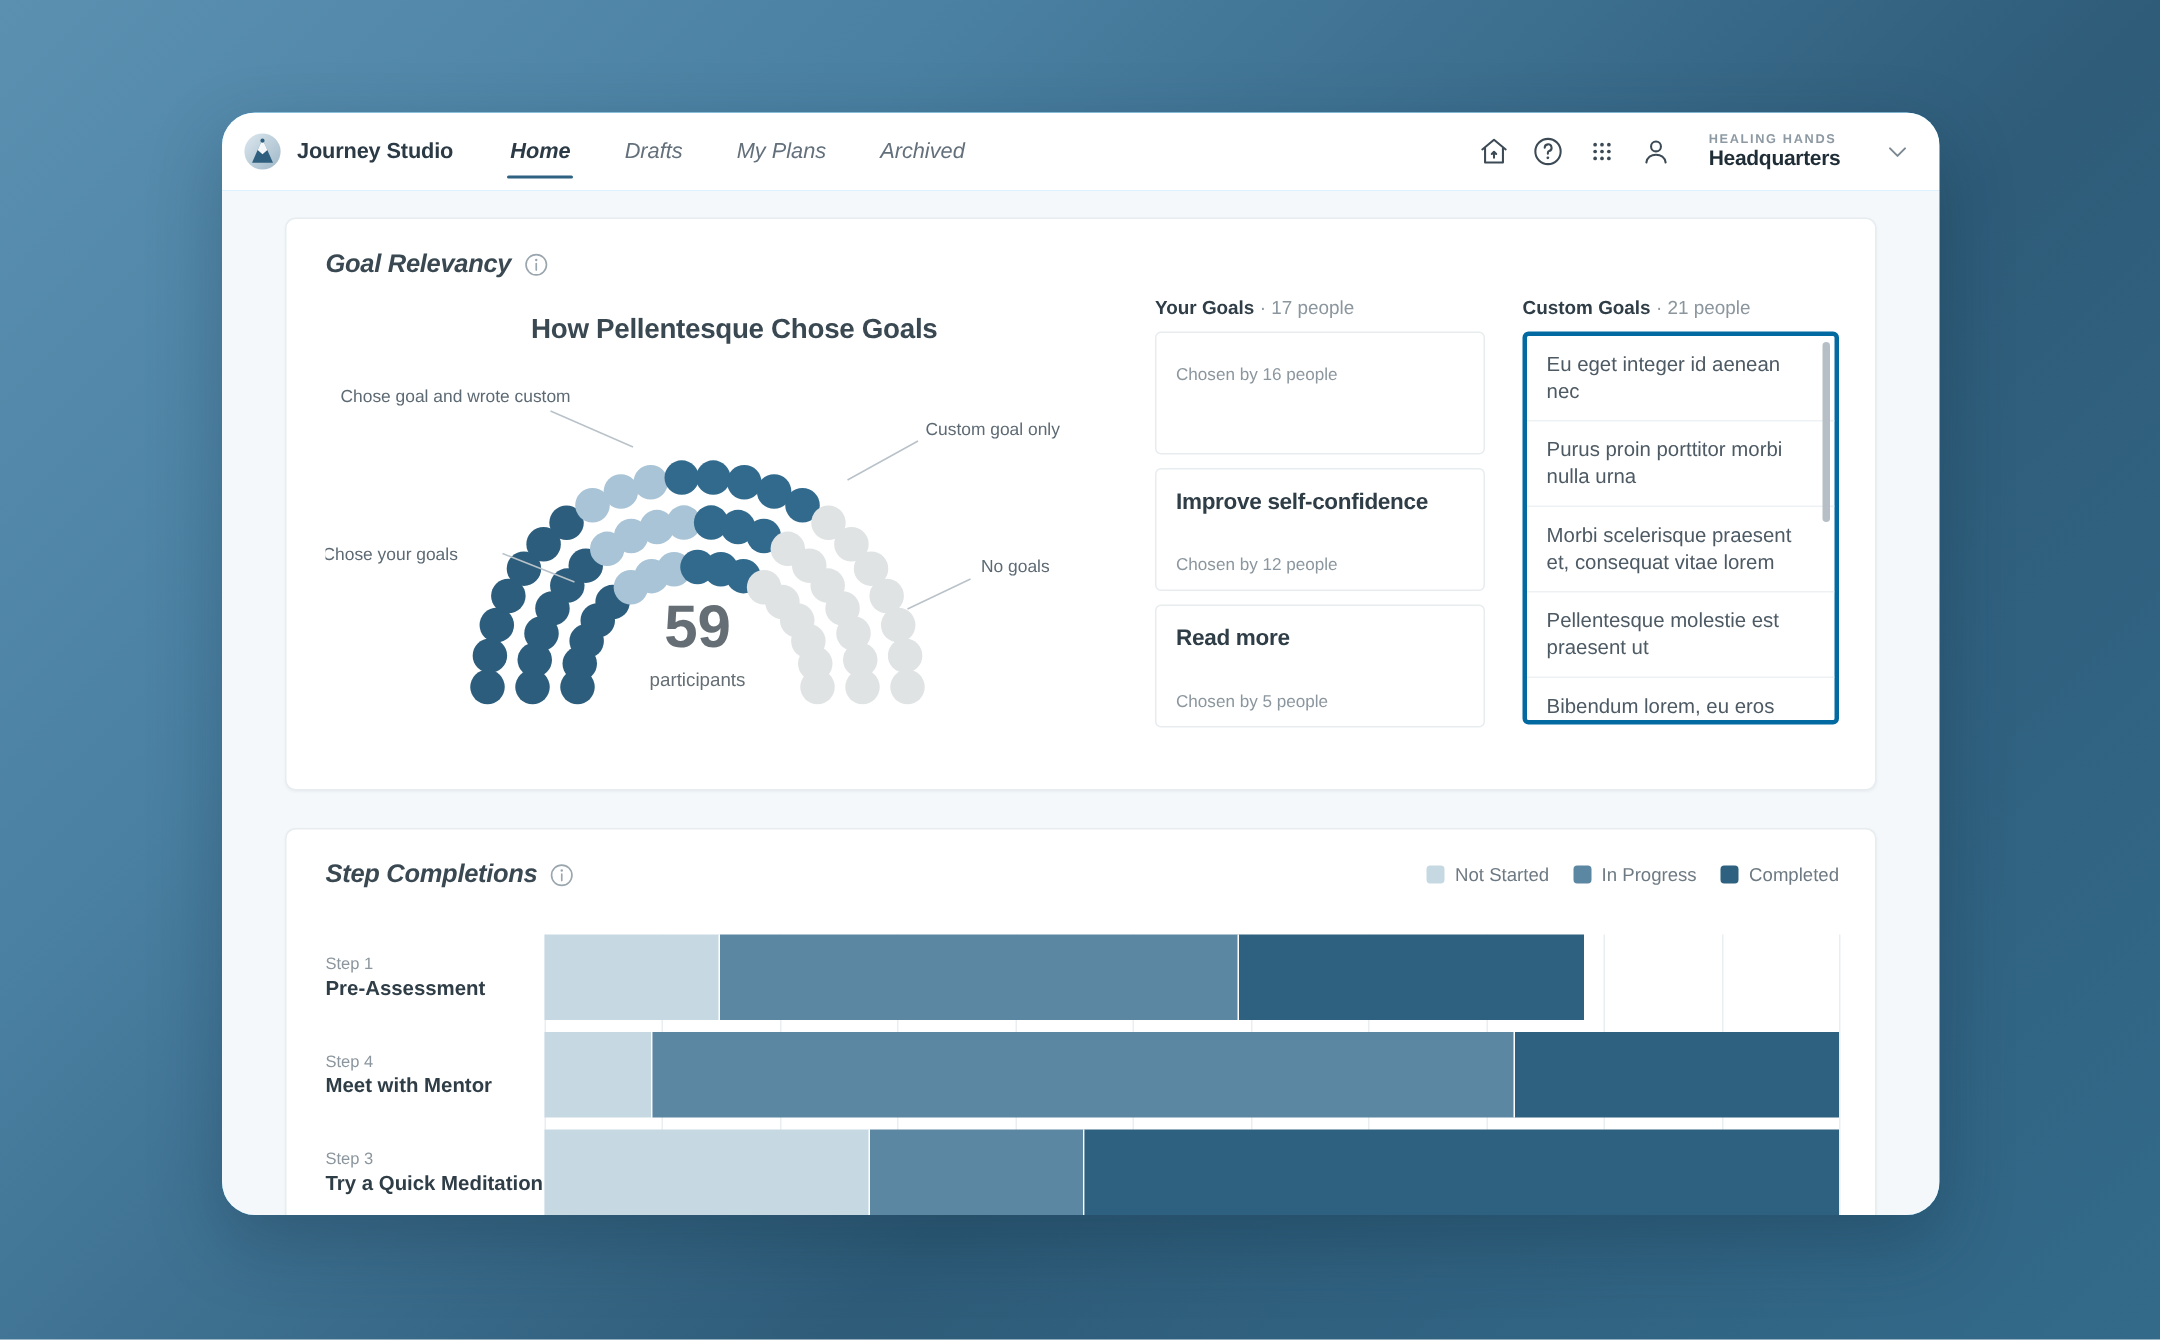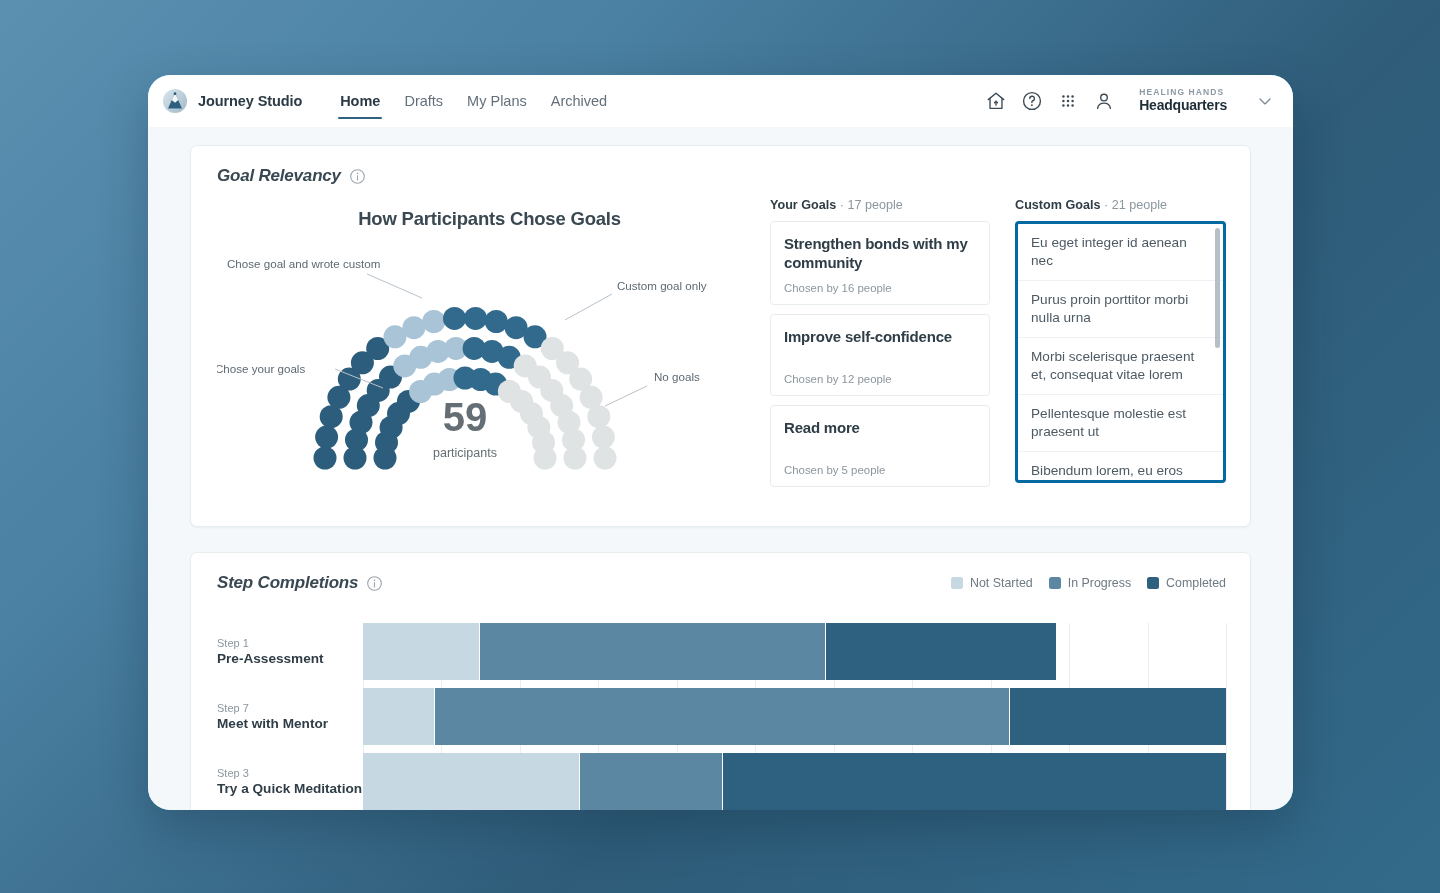--- a/index.html
+++ b/index.html
@@ -33,21 +33,21 @@
     padding: 0 18px 0 14px;
     position: relative;
     z-index: 5;
   }
   .brand { display: flex; align-items: center; gap: 10px; margin-right: 26px; }
   .logo-mark { width: 26px; height: 26px; display: block; }
   .brand-name {
     font-size: 14.5px; font-weight: 700; color: #2b3a45; letter-spacing: -.1px;
     white-space: nowrap;
   }
-  .nav-tabs { display: flex; align-items: center; gap: 0px; height: 52px; }
+  .nav-tabs { display: flex; align-items: center; gap: 12px; height: 52px; font-style: italic; }
   .nav-tab {
     font-size: 14.5px; color: #63707b; padding: 0 12px;
     height: 52px; display: flex; align-items: center;
     position: relative; cursor: pointer; white-space: nowrap;
   }
   .nav-tab.active { color: #2b3a45; font-weight: 600; }
   .nav-tab.active::after {
     content: ""; position: absolute; left: 10px; right: 10px; bottom: 8px;
     height: 2.5px; background: #2f6181; border-radius: 2px;
   }
@@ -226,21 +226,21 @@
           <svg class="info-icon" viewBox="0 0 20 20" fill="none" stroke="currentColor" stroke-width="1.3">
             <circle cx="10" cy="10" r="8"></circle>
             <circle cx="10" cy="6.3" r=".95" fill="currentColor" stroke="none"></circle>
             <path d="M10 9v5.2" stroke-linecap="round"></path>
           </svg>
         </div>
 
         <div id="goal-body">
 
           <div id="arc-wrap">
-            <div id="arc-title">How Participants Chose Goals</div>
+            <div id="arc-title">How Pellentesque Chose Goals</div>
             <svg id="arc-svg" width="545" height="270" viewBox="0 0 545 270">
               <g id="arc-dots">
                   <circle cx="168.0" cy="222.0" r="11.5" fill="#2c5d7c"></circle>
                   <circle cx="169.5" cy="206.4" r="11.5" fill="#2c5d7c"></circle>
                   <circle cx="174.1" cy="191.4" r="11.5" fill="#2c5d7c"></circle>
                   <circle cx="181.5" cy="177.6" r="11.5" fill="#2c5d7c"></circle>
                   <circle cx="191.4" cy="165.4" r="11.5" fill="#2c5d7c"></circle>
                   <circle cx="203.6" cy="155.5" r="11.5" fill="#a8c4d6"></circle>
                   <circle cx="217.4" cy="148.1" r="11.5" fill="#a8c4d6"></circle>
                   <circle cx="232.4" cy="143.5" r="11.5" fill="#a8c4d6"></circle>
@@ -313,21 +313,20 @@
           </div>
 
           <div class="goal-col" id="your-goals-col">
             <div class="col-head">
               <b>Your Goals</b>
               <span> · </span>
               <span>17 people</span>
             </div>
 
             <div class="goal-card-item">
-              <div class="goal-card-title">Strengthen bonds with my community</div>
               <div class="goal-card-sub">Chosen by 16 people</div>
             </div>
             <div class="goal-card-item">
               <div class="goal-card-title">Improve self-confidence</div>
               <div class="goal-card-sub">Chosen by 12 people</div>
             </div>
             <div class="goal-card-item">
               <div class="goal-card-title">Read more</div>
               <div class="goal-card-sub">Chosen by 5 people</div>
             </div>
@@ -403,21 +402,21 @@
             </div>
             <div class="bar-track">
                 <div class="seg" style="width: 13.6%; background: rgb(198, 217, 227);"></div>
                 <div class="seg" style="width: 40%; background: rgb(92, 135, 163);"></div>
                 <div class="seg" style="width: 26.7%; background: rgb(46, 97, 128);"></div>
               </div>
           </div>
 
           <div class="bar-row">
             <div class="bar-label">
-              <div class="bar-step">Step 7</div>
+              <div class="bar-step">Step 4</div>
               <div class="bar-name">Meet with Mentor</div>
             </div>
             <div class="bar-track">
                 <div class="seg" style="width: 8.4%; background: rgb(198, 217, 227);"></div>
                 <div class="seg" style="width: 66.6%; background: rgb(92, 135, 163);"></div>
                 <div class="seg" style="width: 25%; background: rgb(46, 97, 128);"></div>
               </div>
           </div>
 
           <div class="bar-row">

